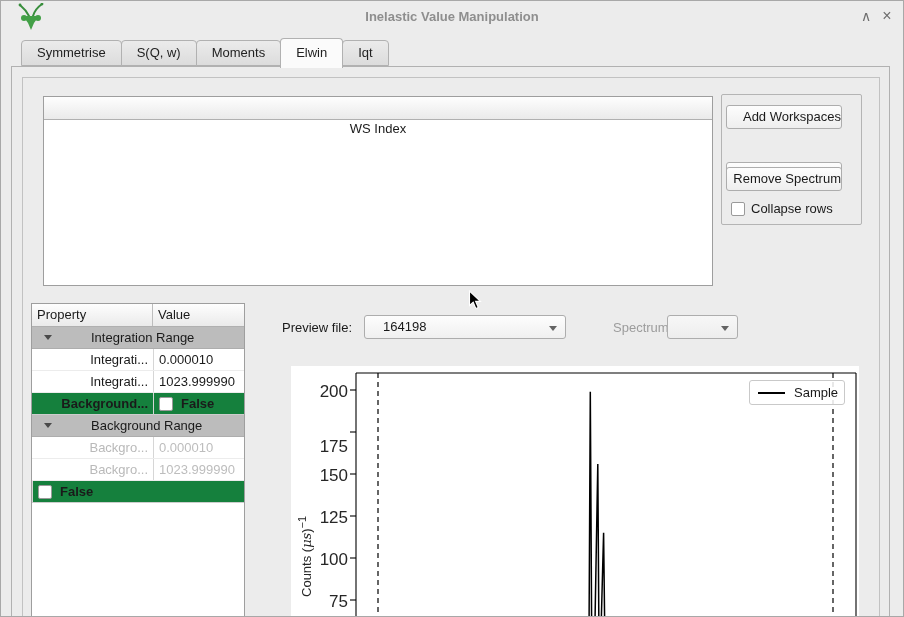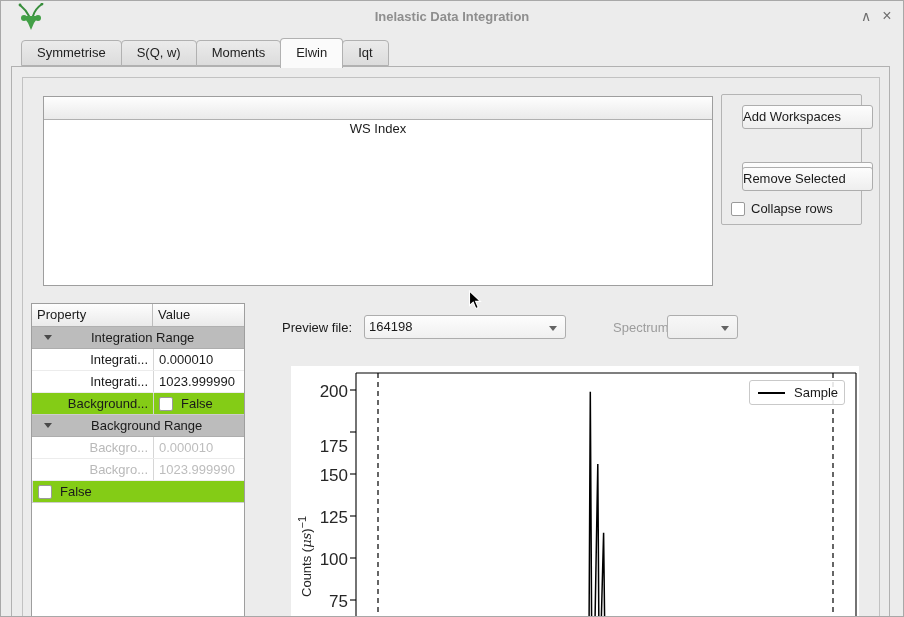--- a/index.html
+++ b/index.html
@@ -31,48 +31,48 @@
   .wstable{position:absolute;left:42px;top:95px;width:670px;height:190px;background:#fff;
            border:1px solid #9e9e9e;box-sizing:border-box;}
   .wstable .hdr{display:flex;height:22px;background:linear-gradient(#fefefe,#eaeaea);border-bottom:1px solid #b0b0b0;}
   .wstable .hc{line-height:22px;text-align:center;box-sizing:border-box;}
   .wstable .hc1{width:568px;border-right:1px solid #bdbdbd;}
   .wstable .hc2{flex:1;margin-top:21px;}
 
   
   .groupbox{position:absolute;left:720px;top:93px;width:141px;height:131px;border:1px solid #b4b4b4;
             border-radius:2px;box-sizing:border-box;}
-  .pushbtn{position:absolute;left:20px;width:131px;height:24px;background:linear-gradient(#fdfdfd,#eeeeee);
-           border:1px solid #adadad;border-radius:3px;text-align:left;line-height:22px;box-sizing:border-box;
+  .pushbtn{position:absolute;left:4px;width:116px;height:24px;background:linear-gradient(#fdfdfd,#eeeeee);
+           border:1px solid #adadad;border-radius:3px;text-align:right;line-height:22px;box-sizing:border-box;
            color:#1a1a1a;cursor:default;}
   .cbrow{position:absolute;left:9px;top:106px;display:flex;align-items:center;gap:6px;}
   .cb{width:14px;height:14px;background:#fff;border:1px solid #9a9a9a;border-radius:2px;box-sizing:border-box;}
 
   
   .proptable{position:absolute;left:30px;top:302px;width:214px;height:315px;background:#fff;
              border:1px solid #9e9e9e;box-sizing:border-box;overflow:hidden;}
   .prophdr{display:flex;height:22px;background:linear-gradient(#fefefe,#eaeaea);border-bottom:1px solid #b0b0b0;}
   .prophdr .ph1{width:121px;padding-left:5px;line-height:22px;border-right:1px solid #bdbdbd;box-sizing:border-box;}
   .prophdr .ph2{flex:1;padding-left:5px;line-height:22px;}
   .prow{display:flex;height:21px;line-height:21px;border-bottom:1px solid #ececec;}
   .prow.group{background:#bcbcbc;border-bottom:1px solid #adadad;align-items:center;}
-  .prow.toplevel{background:#84cc16;border-bottom:1px solid #cdcdcd;}
+  .prow.toplevel{background:#15803d;border-bottom:1px solid #cdcdcd;font-weight:bold;}
   .prow .pname{width:121px;padding-right:5px;box-sizing:border-box;text-align:right;
                overflow:hidden;white-space:nowrap;}
   .prow .pval{flex:1;padding-left:5px;border-left:1px solid #d6d6d6;display:flex;align-items:center;gap:8px;}
   .prow.disabled{color:#b9b9b9;justify-content:flex-end;}
   .prow.disabled .pval{color:#bdbdbd;}
   .garrow{width:0;height:0;border-left:4px solid transparent;border-right:4px solid transparent;
           border-top:5px solid #4a4a4a;margin:0 7px 0 12px;flex:none;}
   .glabel{white-space:nowrap;margin-left:32px;}
 
   
   .lbl{position:absolute;white-space:nowrap;}
   .combo{position:absolute;height:24px;background:linear-gradient(#fdfdfd,#f0f0f0);border:1px solid #adadad;
-         border-radius:3px;box-sizing:border-box;line-height:22px;padding-left:4px;}
+         border-radius:3px;box-sizing:border-box;line-height:22px;padding-left:18px;}
   .combo .arrow{position:absolute;right:8px;top:10px;width:0;height:0;border-left:4px solid transparent;
                 border-right:4px solid transparent;border-top:5px solid #636363;}
   #previewCombo{left:363px;top:314px;width:202px;}
   #spectrumCombo{left:666px;top:314px;width:71px;background:linear-gradient(#f7f7f7,#ededed);}
   .spectrumlabel{color:#9c9c9c;}
 
   
   .plot{position:absolute;left:290px;top:365px;width:568px;height:252px;background:#fff;}
   .plot svg.axes{position:absolute;left:0;top:0;}
   .ticklabel{position:absolute;left:19px;width:38px;text-align:right;font-size:17px;color:#262626;}
@@ -95,21 +95,21 @@
       <svg width="28" height="28" viewBox="0 0 28 28">
         <path d="M3 2 Q9 7 12 13" fill="none" stroke="#388e3c" stroke-width="2" stroke-linecap="round"></path>
         <path d="M25 1 Q18 6 16 13" fill="none" stroke="#388e3c" stroke-width="2" stroke-linecap="round"></path>
         <circle cx="3" cy="2" r="1.4" fill="#388e3c"></circle>
           <circle cx="25" cy="1" r="1.4" fill="#388e3c"></circle>
         <circle cx="7" cy="15" r="3" fill="#43a047"></circle>
           <circle cx="21" cy="15" r="3" fill="#43a047"></circle>
         <path d="M6 13 L22 13 L17 20 L14 27 L11 20 Z" fill="#43a047"></path>
       </svg>
     </span>
-    <div class="title">Inelastic Data Integration</div>
+    <div class="title">Inelastic Value Manipulation</div>
     <div class="winbtn btn-shade">∧</div>
     <div class="winbtn btn-close">×</div>
   </div>
 
   <div class="tabpane"></div>
   <div class="innerframe"></div>
 
   <div class="tabbar">
       <div class="tab">Symmetrise</div>
       <div class="tab">S(Q, w)</div>
@@ -120,21 +120,21 @@
 
   <div class="wstable">
     <div class="hdr">
       <div class="hc hc2">WS Index</div>
     </div>
   </div>
 
   <div class="groupbox">
     <div class="pushbtn" style="top:10px;">Add Workspaces</div>
     <div class="pushbtn" style="top:41px;margin-top:26px;">Select All</div>
-    <div class="pushbtn" style="top:72px;">Remove Selected</div>
+    <div class="pushbtn" style="top:72px;">Remove Spectrum</div>
     <div class="cbrow">
       <span class="cb"></span>
       <span>Collapse rows</span>
     </div>
   </div>
 
   <div class="proptable">
     <div class="prophdr">
       <div class="ph1">Property</div>
       <div class="ph2">Value</div>

